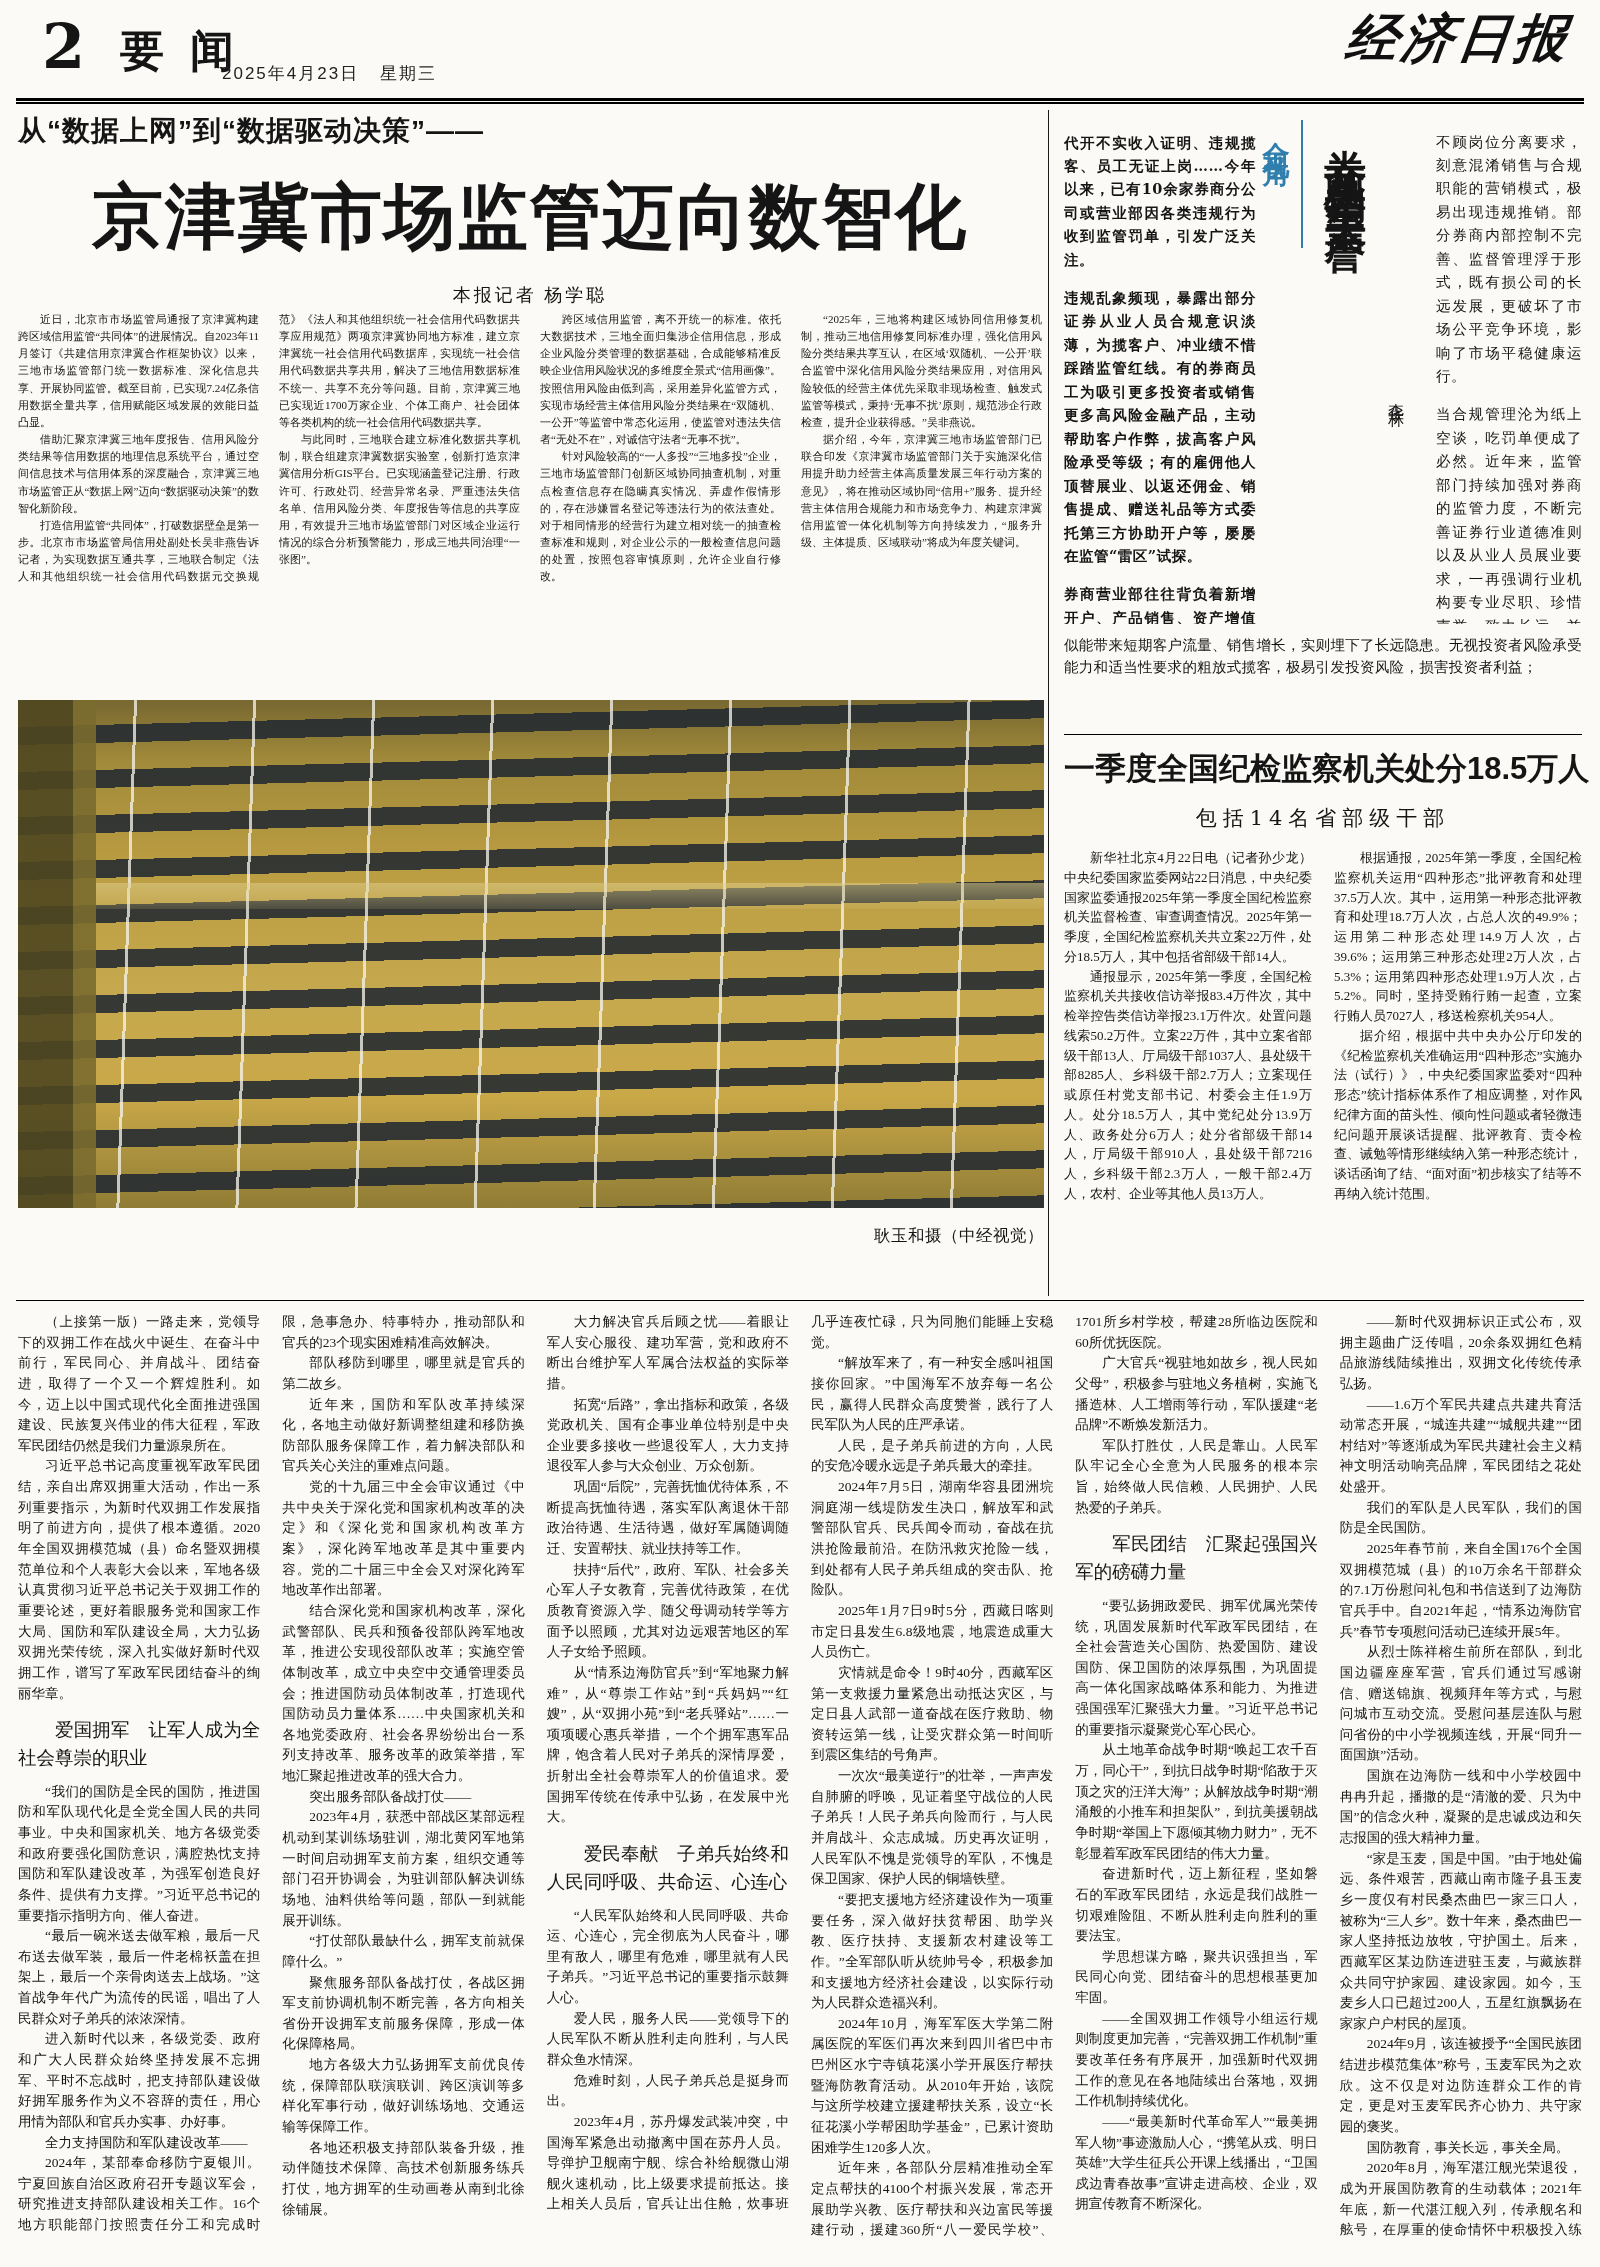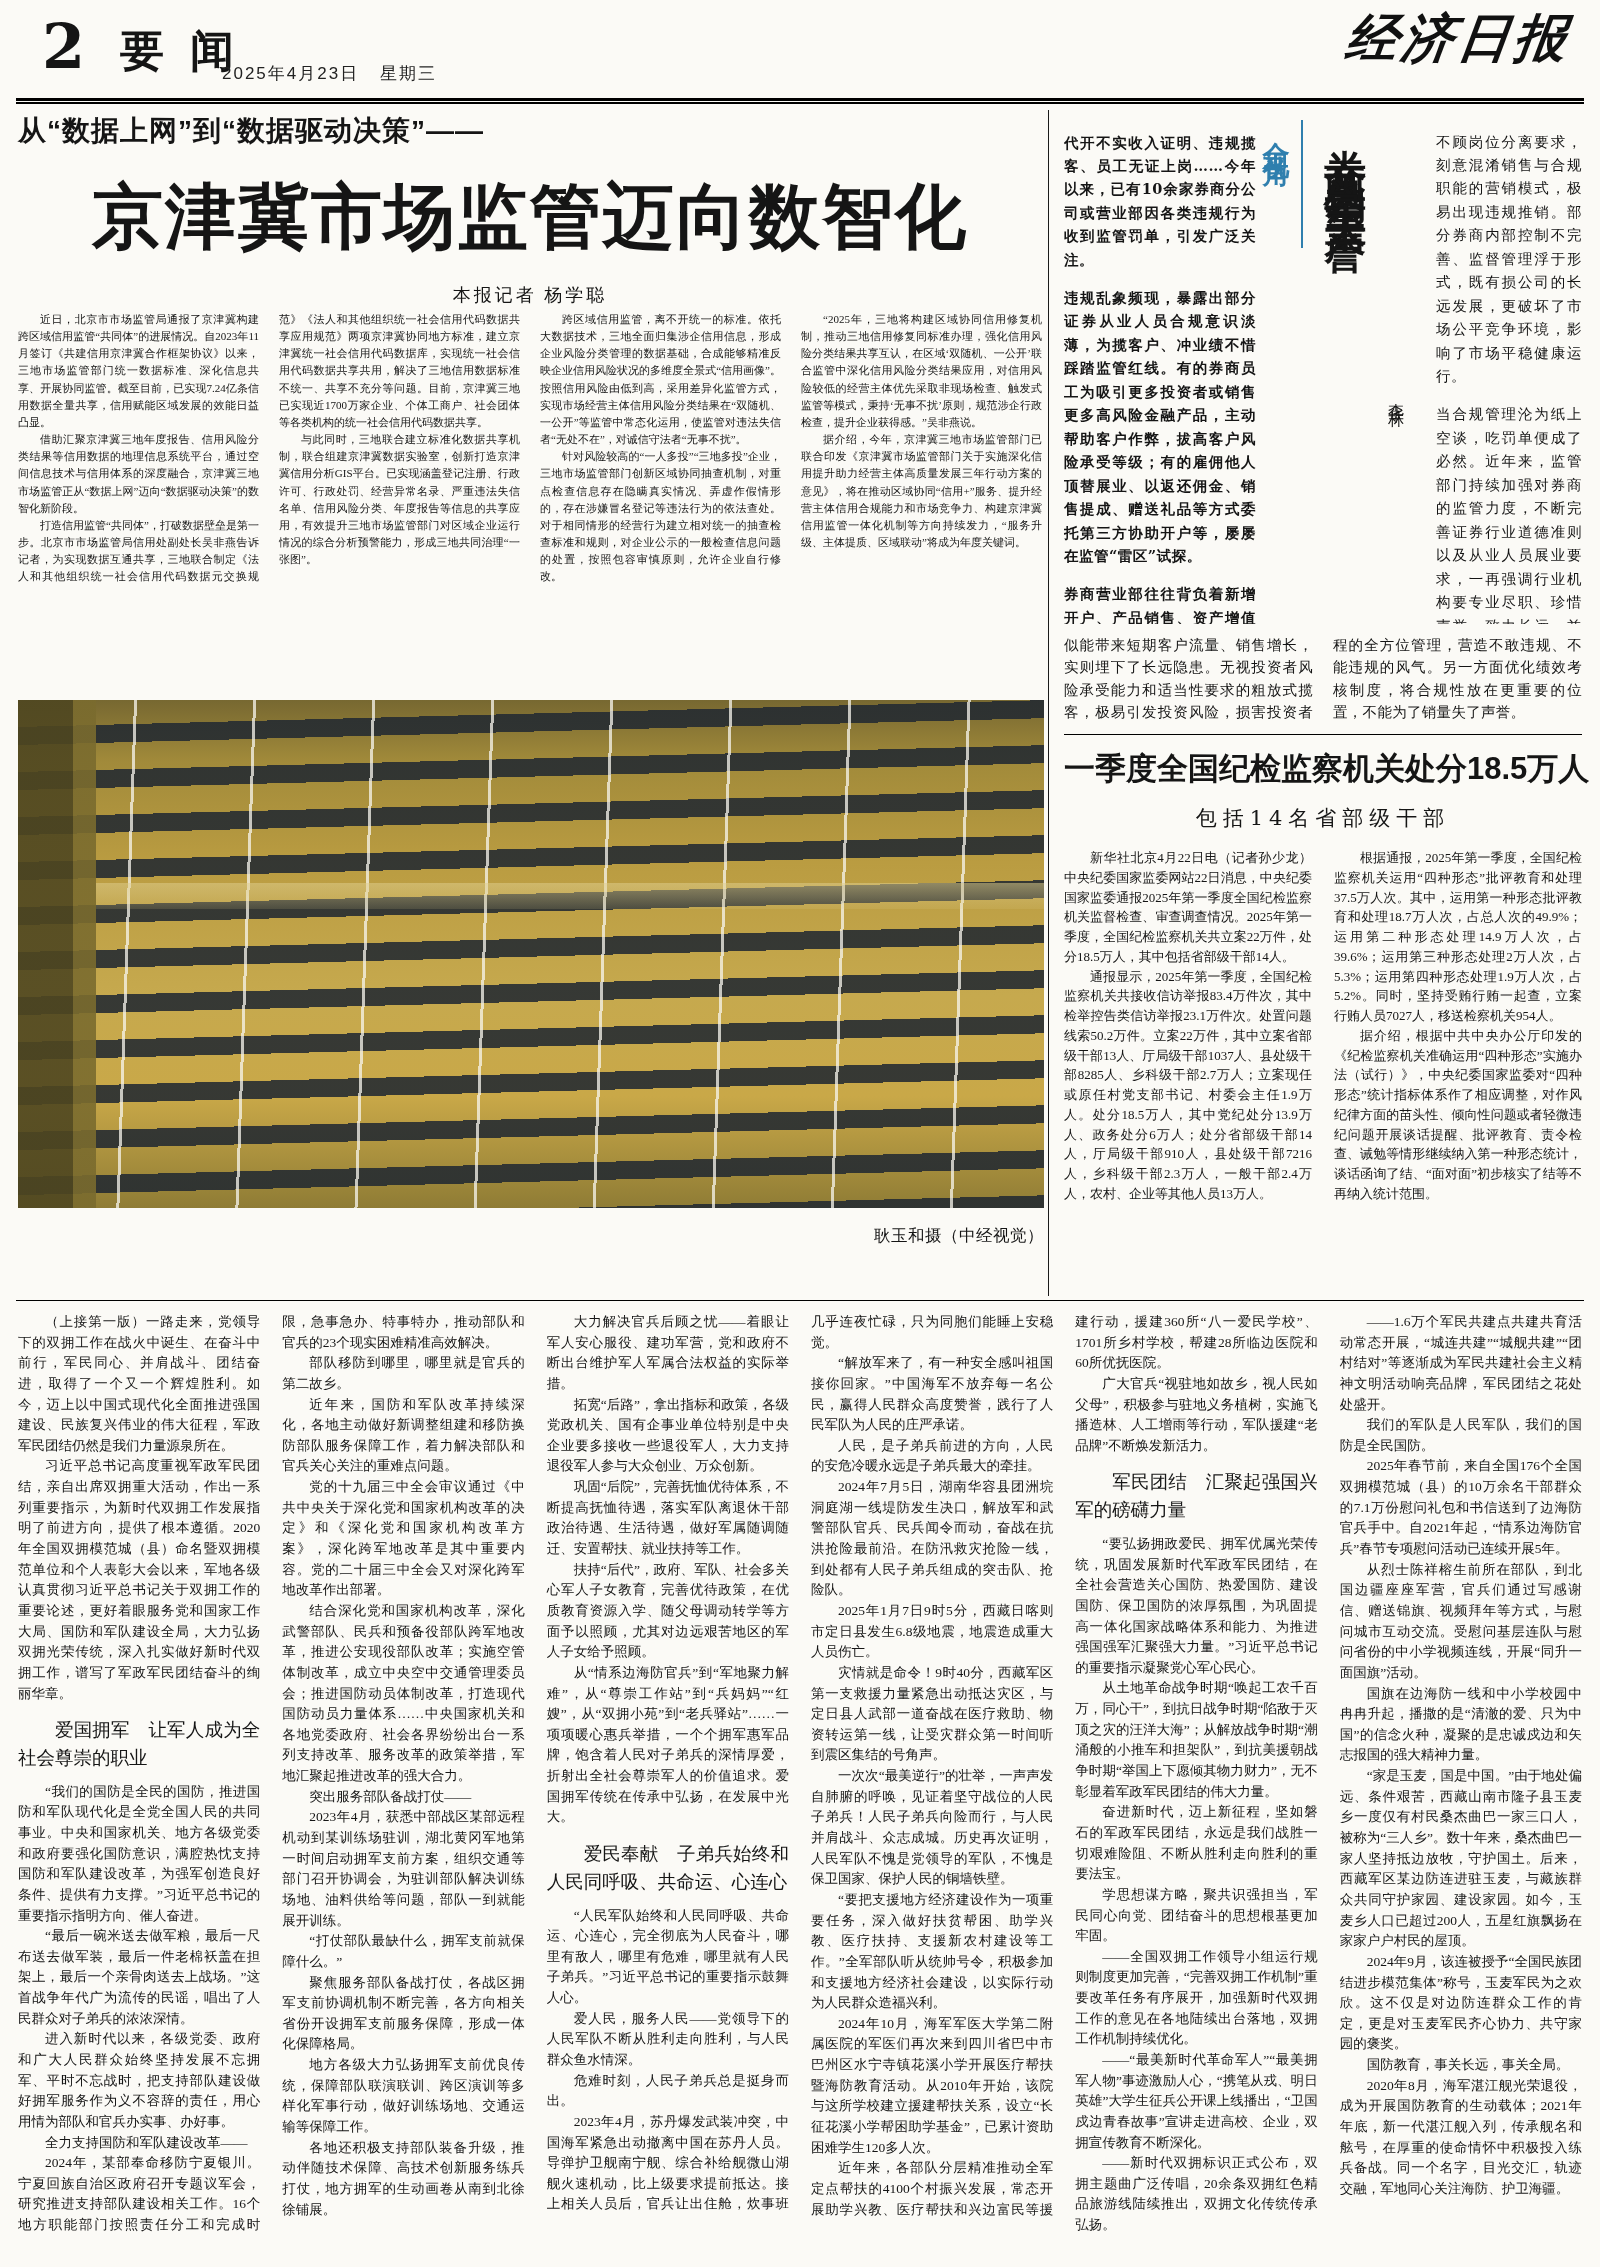--- a/index.html
+++ b/index.html
@@ -119,21 +119,20 @@
         <div class="jsj-headline">券商莫为销量失了声誉</div>
         <div class="jsj-author kai">李华林</div>
       </div>
       <div class="jsj-col jsj-right kai">
           <p class="blk-p">不顾岗位分离要求，刻意混淆销售与合规职能的营销模式，极易出现违规推销。部分券商内部控制不完善、监督管理浮于形式，既有损公司的长远发展，更破坏了市场公平竞争环境，影响了市场平稳健康运行。</p>
           <p class="blk-p">当合规管理沦为纸上空谈，吃罚单便成了必然。近年来，监管部门持续加强对券商的监管力度，不断完善证券行业道德准则以及从业人员展业要求，一再强调行业机构要专业尽职、珍惜声誉、致力长远、益国利民。近段时间对券商违规行为的密集惩处，就是在释放“零容忍”信号，给心存侥幸、跃跃欲试的机构和从业人员敲响了警钟。</p>
         </div>
     </div>
     <div class="jsj-bottom kai">
       <div>似能带来短期客户流量、销售增长，实则埋下了长远隐患。无视投资者风险承受能力和适当性要求的粗放式揽客，极易引发投资风险，损害投资者利益；</div>
-      <div>程的全方位管理，营造不敢违规、不能违规的风气。另一方面优化绩效考核制度，将合规性放在更重要的位置，不能为了销量失了声誉。</div>
     </div>
   </div>
 
   <div class="rule-mid"></div>
 
   <div class="jj">
     <div class="jj-headline">一季度全国纪检监察机关处分18.5万人</div>
     <div class="jj-subhead kai">包括14名省部级干部</div>
     <div class="jj-body">
         <p class="blk-p">新华社北京4月22日电（记者孙少龙）中央纪委国家监委网站22日消息，中央纪委国家监委通报2025年第一季度全国纪检监察机关监督检查、审查调查情况。2025年第一季度，全国纪检监察机关共立案22万件，处分18.5万人，其中包括省部级干部14人。</p>
@@ -182,20 +181,21 @@
       <p class="blk-p">“解放军来了，有一种安全感叫祖国接你回家。”中国海军不放弃每一名公民，赢得人民群众高度赞誉，践行了人民军队为人民的庄严承诺。</p>
       <p class="blk-p">人民，是子弟兵前进的方向，人民的安危冷暖永远是子弟兵最大的牵挂。</p>
       <p class="blk-p">2024年7月5日，湖南华容县团洲垸洞庭湖一线堤防发生决口，解放军和武警部队官兵、民兵闻令而动，奋战在抗洪抢险最前沿。在防汛救灾抢险一线，到处都有人民子弟兵组成的突击队、抢险队。</p>
       <p class="blk-p">2025年1月7日9时5分，西藏日喀则市定日县发生6.8级地震，地震造成重大人员伤亡。</p>
       <p class="blk-p">灾情就是命令！9时40分，西藏军区第一支救援力量紧急出动抵达灾区，与定日县人武部一道奋战在医疗救助、物资转运第一线，让受灾群众第一时间听到震区集结的号角声。</p>
       <p class="blk-p">一次次“最美逆行”的壮举，一声声发自肺腑的呼唤，见证着坚守战位的人民子弟兵！人民子弟兵向险而行，与人民并肩战斗、众志成城。历史再次证明，人民军队不愧是党领导的军队，不愧是保卫国家、保护人民的铜墙铁壁。</p>
       <p class="blk-p">“要把支援地方经济建设作为一项重要任务，深入做好扶贫帮困、助学兴教、医疗扶持、支援新农村建设等工作。”全军部队听从统帅号令，积极参加和支援地方经济社会建设，以实际行动为人民群众造福兴利。</p>
       <p class="blk-p">2024年10月，海军军医大学第二附属医院的军医们再次来到四川省巴中市巴州区水宁寺镇花溪小学开展医疗帮扶暨海防教育活动。从2010年开始，该院与这所学校建立援建帮扶关系，设立“长征花溪小学帮困助学基金”，已累计资助困难学生120多人次。</p>
       <p class="blk-p">近年来，各部队分层精准推动全军定点帮扶的4100个村振兴发展，常态开展助学兴教、医疗帮扶和兴边富民等援建行动，援建360所“八一爱民学校”、1701所乡村学校，帮建28所临边医院和60所优抚医院。</p>
       <p class="blk-p">广大官兵“视驻地如故乡，视人民如父母”，积极参与驻地义务植树，实施飞播造林、人工增雨等行动，军队援建“老品牌”不断焕发新活力。</p>
+      <p class="blk-p">军队打胜仗，人民是靠山。人民军队牢记全心全意为人民服务的根本宗旨，始终做人民信赖、人民拥护、人民热爱的子弟兵。</p>
       <h3 class="blk-h">军民团结　汇聚起强国兴军的磅礴力量</h3>
       <p class="blk-p">“要弘扬拥政爱民、拥军优属光荣传统，巩固发展新时代军政军民团结，在全社会营造关心国防、热爱国防、建设国防、保卫国防的浓厚氛围，为巩固提高一体化国家战略体系和能力、为推进强国强军汇聚强大力量。”习近平总书记的重要指示凝聚党心军心民心。</p>
       <p class="blk-p">从土地革命战争时期“唤起工农千百万，同心干”，到抗日战争时期“陷敌于灭顶之灾的汪洋大海”；从解放战争时期“潮涌般的小推车和担架队”，到抗美援朝战争时期“举国上下愿倾其物力财力”，无不彰显着军政军民团结的伟大力量。</p>
       <p class="blk-p">奋进新时代，迈上新征程，坚如磐石的军政军民团结，永远是我们战胜一切艰难险阻、不断从胜利走向胜利的重要法宝。</p>
       <p class="blk-p">学思想谋方略，聚共识强担当，军民同心向党、团结奋斗的思想根基更加牢固。</p>
       <p class="blk-p">——全国双拥工作领导小组运行规则制度更加完善，“完善双拥工作机制”重要改革任务有序展开，加强新时代双拥工作的意见在各地陆续出台落地，双拥工作机制持续优化。</p>
       <p class="blk-p">——“最美新时代革命军人”“最美拥军人物”事迹激励人心，“携笔从戎、明日英雄”大学生征兵公开课上线播出，“卫国戍边青春故事”宣讲走进高校、企业，双拥宣传教育不断深化。</p>
       <p class="blk-p">——新时代双拥标识正式公布，双拥主题曲广泛传唱，20余条双拥红色精品旅游线陆续推出，双拥文化传统传承弘扬。</p>
       <p class="blk-p">——1.6万个军民共建点共建共育活动常态开展，“城连共建”“城舰共建”“团村结对”等逐渐成为军民共建社会主义精神文明活动响亮品牌，军民团结之花处处盛开。</p>
       <p class="blk-p">我们的军队是人民军队，我们的国防是全民国防。</p>

